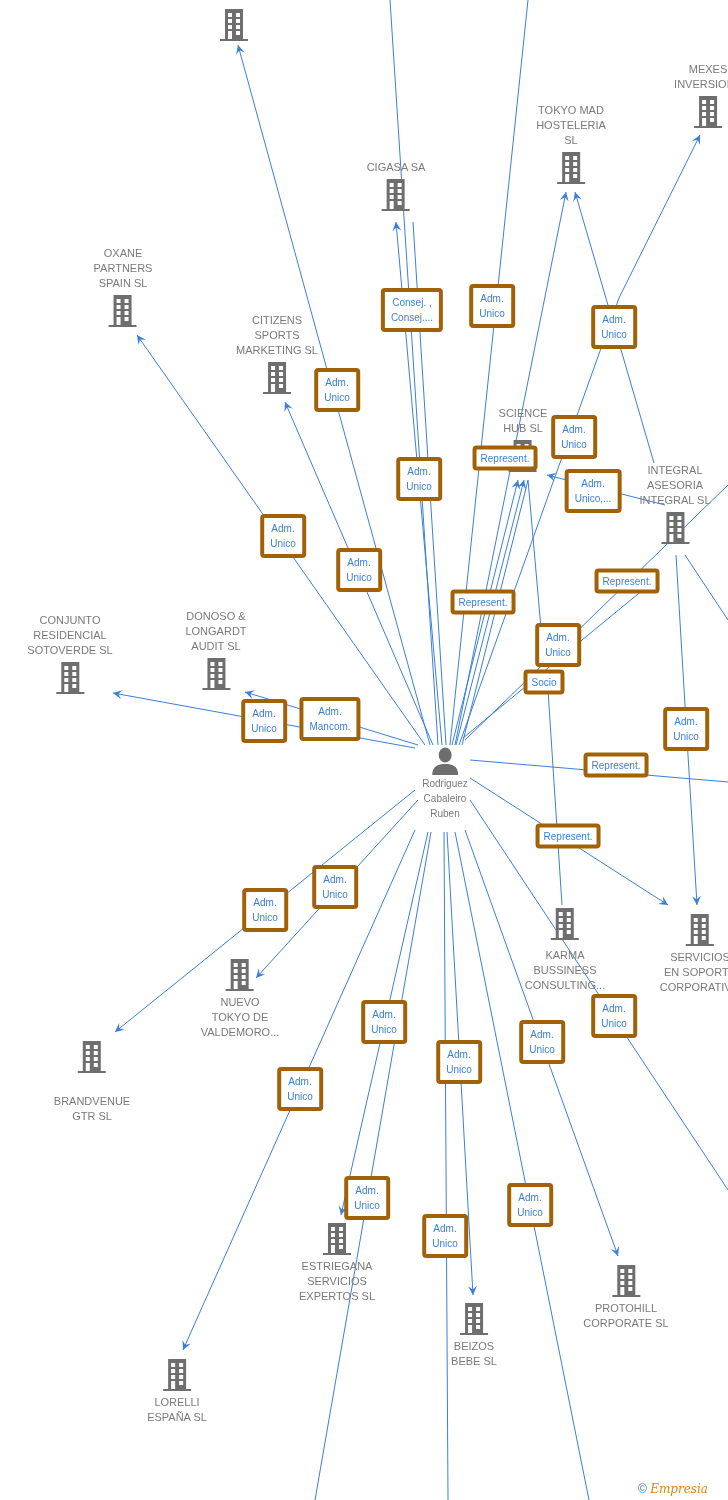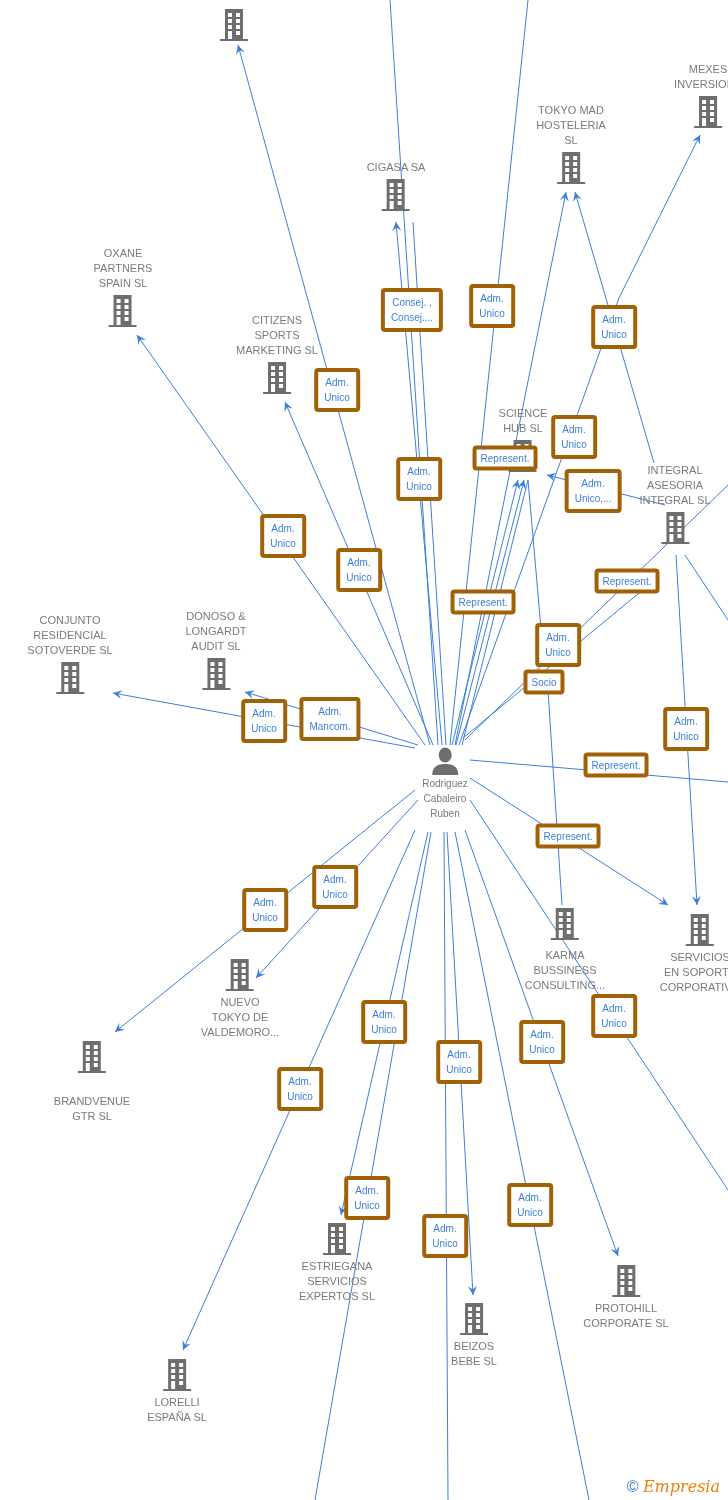--- a/index.html
+++ b/index.html
@@ -10,21 +10,21 @@
     .arrowhead { fill: #3b7fd9; }
     .node { position: absolute; text-align: center; color: #7a7a7a; font-size: 11px;
             line-height: 15px; transform: translateX(-50%); white-space: nowrap; cursor: pointer; }
     .node .label { display: block; }
     .bldg { display: block; margin: 0 auto; }
     .rel { position: absolute; border: 4px solid #a16207; border-radius: 4px; background: #fff;
            color: #3b7fd9; font-size: 10px; line-height: 15px; text-align: center; padding: 1px 4px;
            transform: translate(-50%, -50%); white-space: nowrap; cursor: pointer; }
     .person { position: absolute; text-align: center; color: #7a7a7a; font-size: 10px; line-height: 15px;
               transform: translateX(-50%); cursor: pointer; }
-    .copyright { position: absolute; right: 8px; bottom: 4px; font-size: 16px; color: #3b7fd9; }
+    .copyright { position: absolute; right: 20px; bottom: 4px; font-size: 12px; color: #3b7fd9; }
     .copyright .brand { color: #e8820c; font-family: "DejaVu Serif", serif; font-style: italic; }
   </style>
 </head>
 <body>
 
 <svg id="graph" xmlns="http://www.w3.org/2000/svg" width="728" height="1500">
     <line x1="430" y1="745" x2="238" y2="45" class="edge" stroke="#3b7fd9"></line>
     <polygon points="238,45 244.72035992873487,52.489109588479444 239.42838646455766,50.2076589853665 236.04092828645736,54.869753696075556" class="arrowhead" fill="#3b7fd9"></polygon>
     <line x1="438" y1="745" x2="390" y2="0" class="edge" stroke="#3b7fd9"></line>
     <line x1="442" y1="745" x2="396" y2="222" class="edge" stroke="#3b7fd9"></line>

